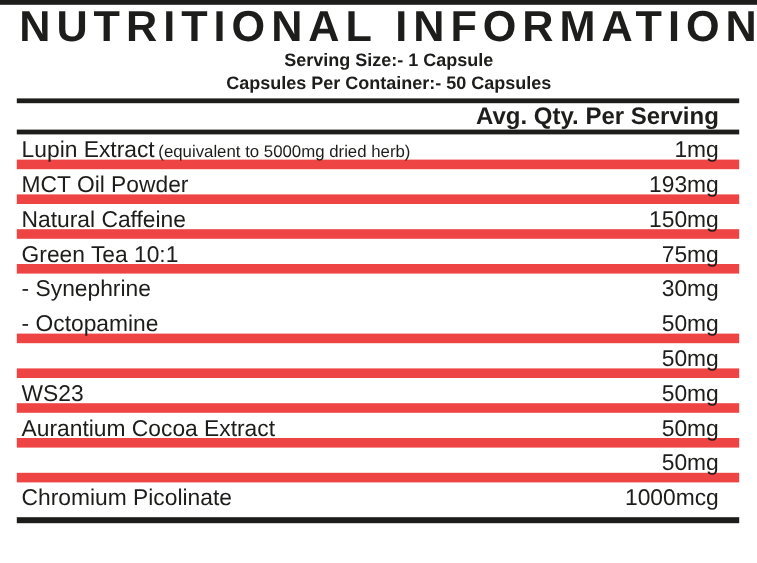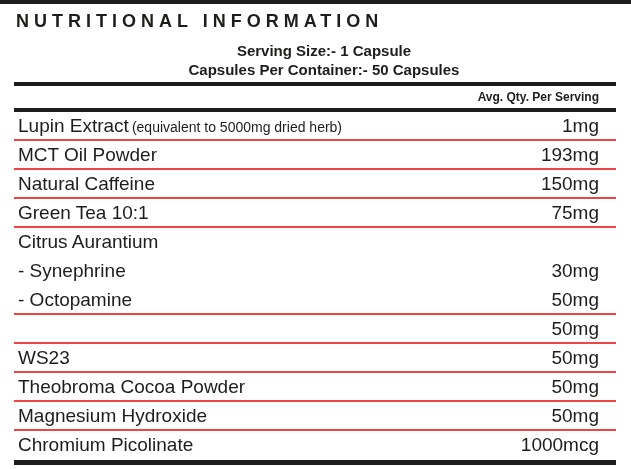--- a/index.html
+++ b/index.html
@@ -8,49 +8,49 @@
     background: #ffffff;
     font-family: "Liberation Sans", sans-serif;
     color: #1d1d1b;
     overflow: hidden;
   }
   .label { width: 631px; height: 469px; position: relative; background: #ffffff; }
   .topbar { height: 4px; background: #1d1d1b; width: 100%; }
   .title {
     margin: 2px 0 0 16px;
     font-weight: bold;
-    font-size: 18px;
+    font-size: 36px;
     line-height: 31px;
     letter-spacing: 5px;
     white-space: nowrap;
   }
   .serving-block { margin: 4px 0 0 17px; }
   .serving {
     font-weight: bold;
     font-size: 15px;
     line-height: 19px;
     text-align: center;
   }
   .table { margin: 3px 15px 0 14px; }
   .thick-rule { height: 4px; background: #1d1d1b; }
   .thick-rule.bottom { height: 5px; }
   .header-row {
     font-weight: bold;
-    font-size: 12px;
+    font-size: 20px;
     line-height: 18px;
     text-align: right;
     padding: 2px 17px 2px 0;
   }
   .row {
     display: flex;
     align-items: baseline;
     height: 29px;
     line-height: 27px;
     padding: 0 17px 0 4px;
-    border-bottom: 2px solid #ef4444;
+    border-bottom: 8px solid #ef4444;
     white-space: nowrap;
   }
   .row.no-rule { border-bottom: none; }
   .row .name { font-size: 19px; }
   .row .note { font-size: 14px; margin-left: 3px; }
   .row .value { font-size: 19px; margin-left: auto; }
 </style>
 </head>
 <body>
 
@@ -83,25 +83,20 @@
 
     <span class="value">150mg</span>
   </div>
 
   <div class="row">
     <span class="name">Green Tea 10:1</span>
 
     <span class="value">75mg</span>
   </div>
 
-  <div class="row no-rule">
-    <span class="name">Citrus Aurantium</span>
-
-    <span class="value"></span>
-  </div>
 
   <div class="row no-rule">
     <span class="name">- Synephrine</span>
 
     <span class="value">30mg</span>
   </div>
 
   <div class="row">
     <span class="name">- Octopamine</span>
 
@@ -113,27 +108,26 @@
     <span class="value">50mg</span>
   </div>
 
   <div class="row">
     <span class="name">WS23</span>
 
     <span class="value">50mg</span>
   </div>
 
   <div class="row">
-    <span class="name">Theobroma Cocoa Powder</span>
+    <span class="name">Aurantium Cocoa Extract</span>
 
     <span class="value">50mg</span>
   </div>
 
   <div class="row">
-    <span class="name">Magnesium Hydroxide</span>
 
     <span class="value">50mg</span>
   </div>
 
   <div class="row no-rule">
     <span class="name">Chromium Picolinate</span>
 
     <span class="value">1000mcg</span>
   </div>
 </div>

